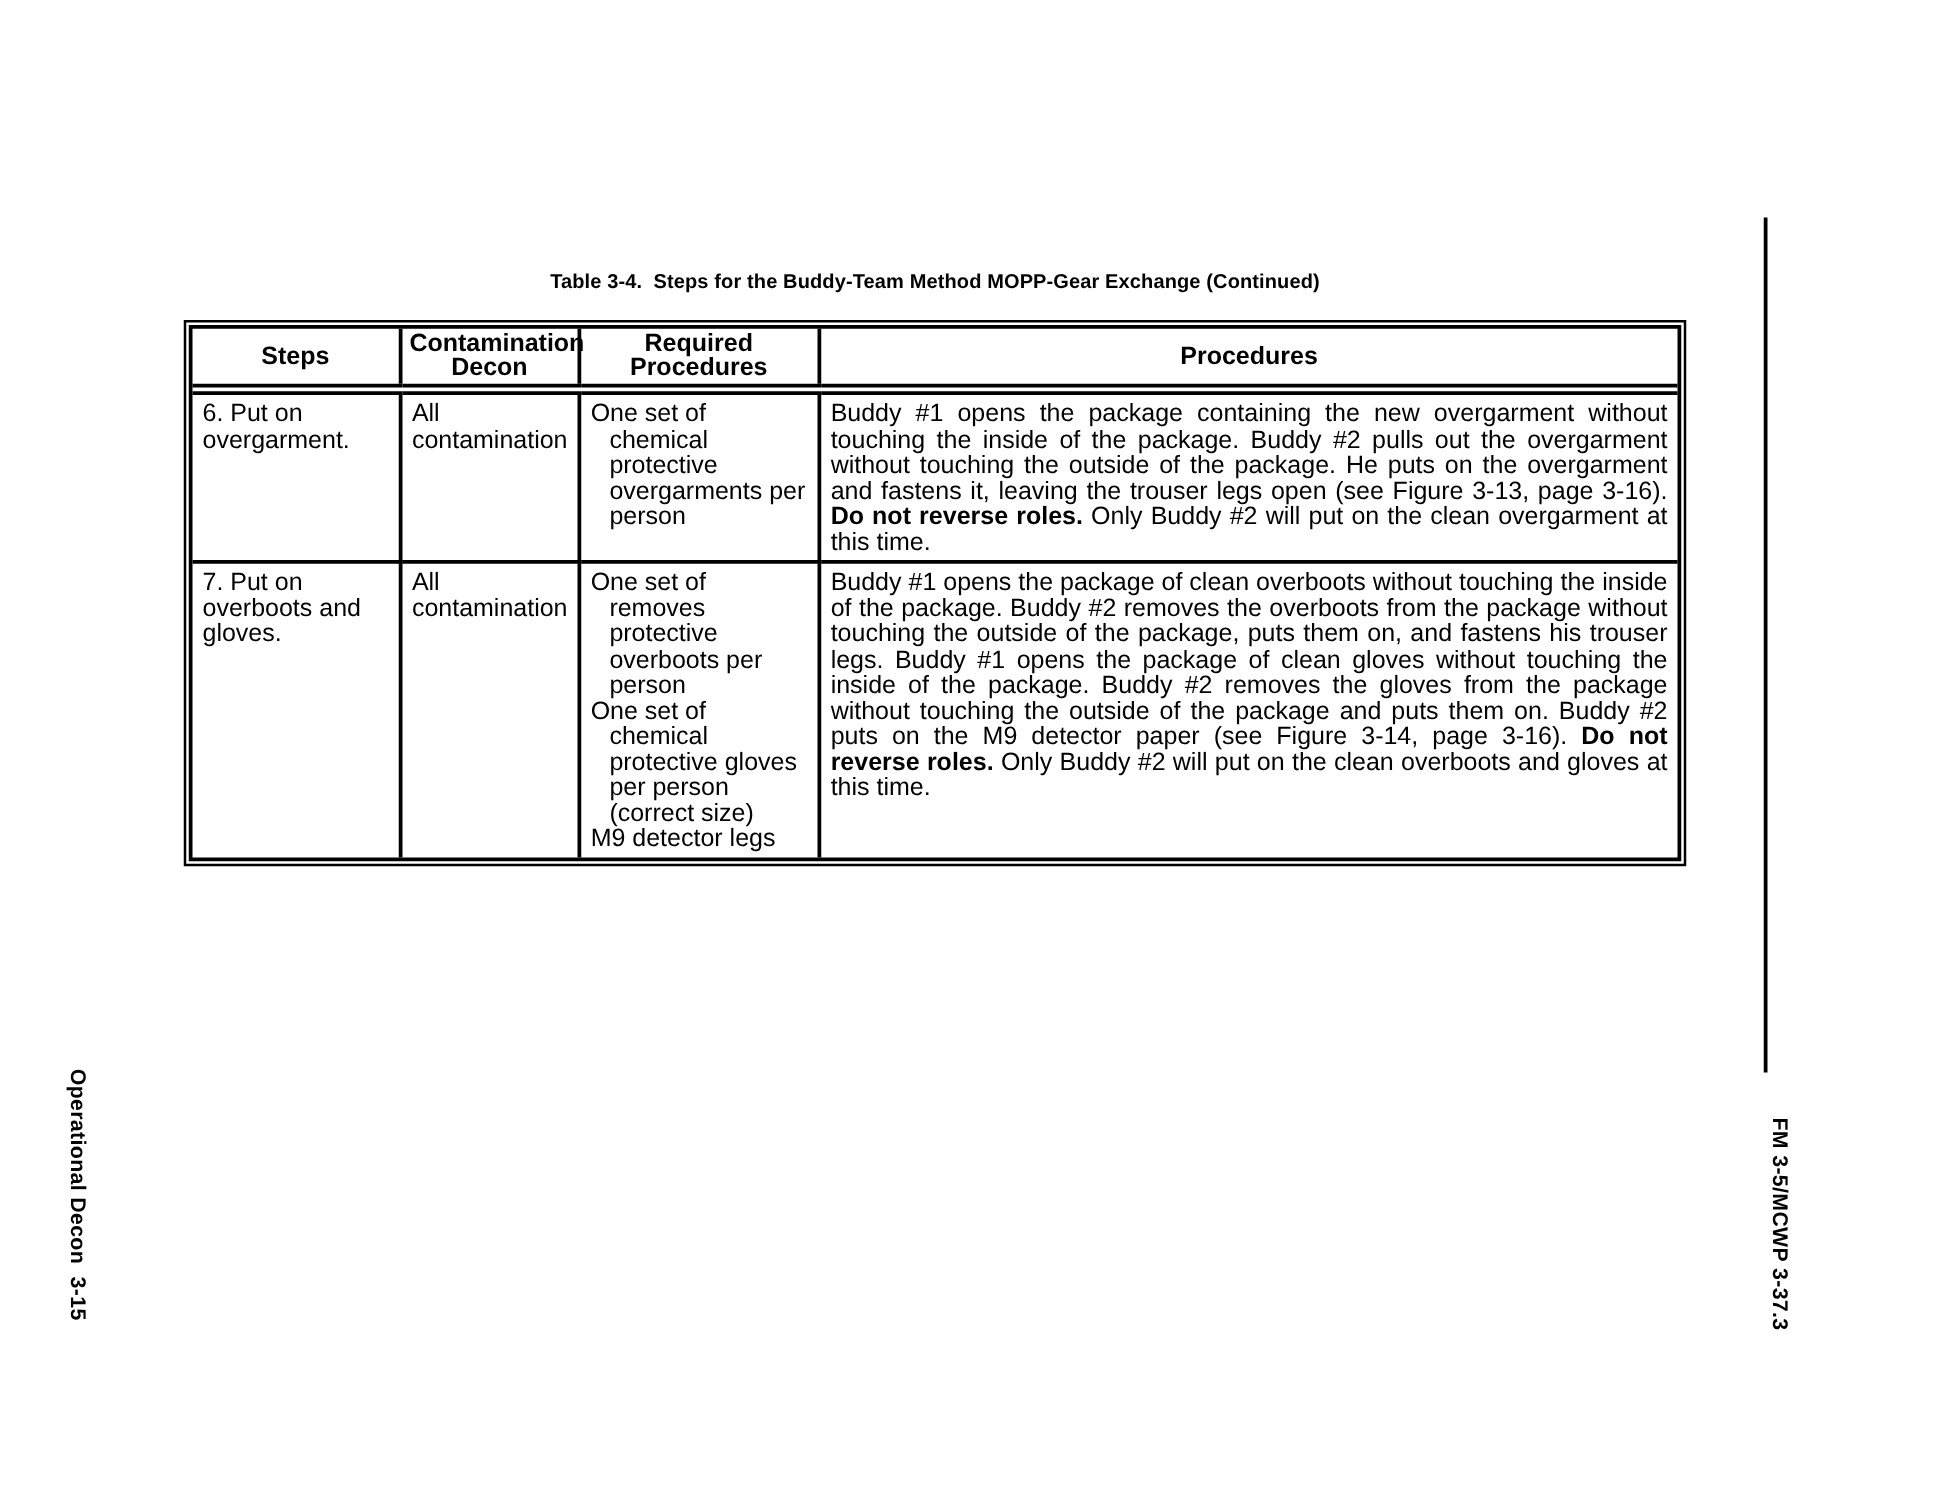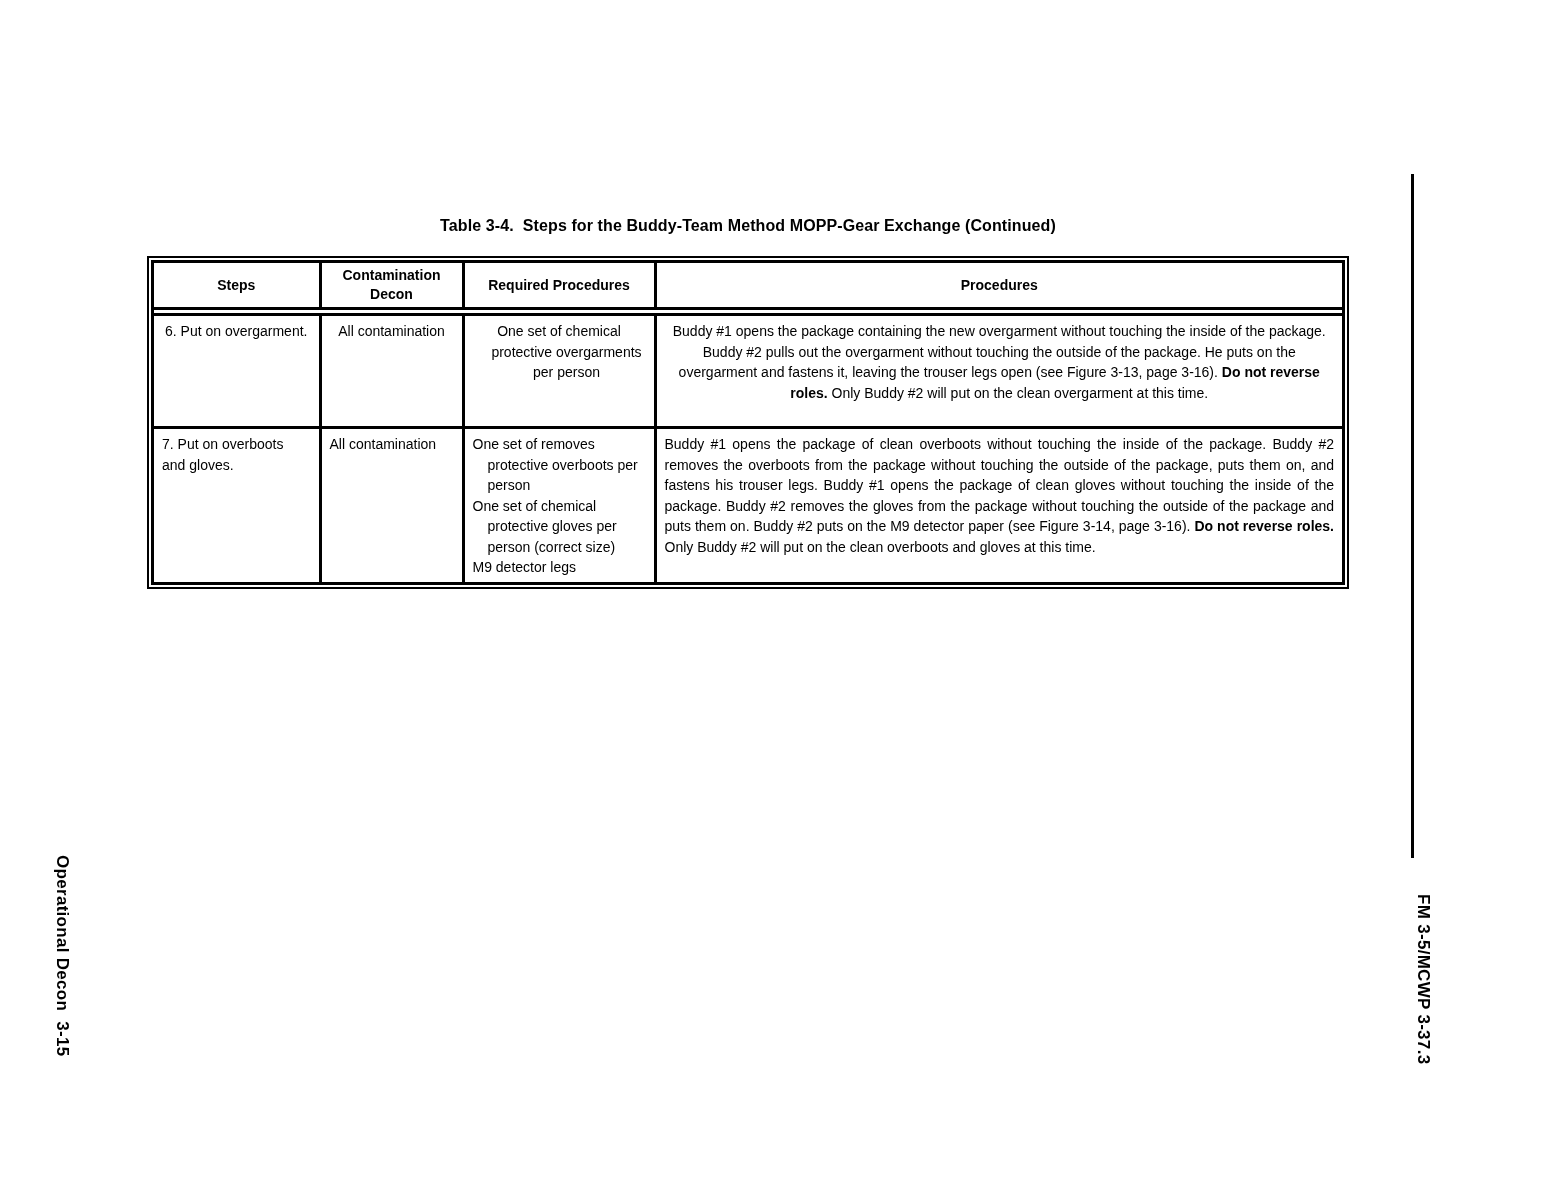--- a/index.html
+++ b/index.html
@@ -27,21 +27,21 @@
     padding: 2px;
     background: #fff;
   }
   .table-inner {
     border: 3px solid #000;
   }
   table.mopp {
     width: 100%;
     border-collapse: collapse;
     table-layout: fixed;
-    font-size: 14px;
+    font-size: 20px;
     line-height: 20.5px;
   }
   table.mopp col.c-steps  { width: 166px; }
   table.mopp col.c-contam { width: 143px; }
   table.mopp col.c-equip  { width: 192px; }
   table.mopp th {
     border-right: 3px solid #000;
     border-bottom: 9px double #000;
     font-weight: bold;
     text-align: center;
@@ -51,21 +51,21 @@
     line-height: 19px;
   }
   table.mopp th:last-child, table.mopp td:last-child { border-right: none; }
   table.mopp td {
     border-right: 3px solid #000;
     border-bottom: 3px solid #000;
     vertical-align: top;
     padding: 5px 8px 4px 8px;
   }
   table.mopp tr:last-child td { border-bottom: none; }
-  tr.row-6 td { height: 116px; text-align: center; }
+  tr.row-6 td { height: 116px; }
   tr.row-7 td { height: 152px; }
   td.proc-cell { text-align: justify; padding-left: 8px; padding-right: 6px; }
   .hang { padding-left: 15px; text-indent: -15px; }
   .emph { font-weight: bold; }
   .v-rule {
     position: absolute;
     left: 1411px; top: 174px;
     width: 3px; height: 684px;
     background: #000;
   }

